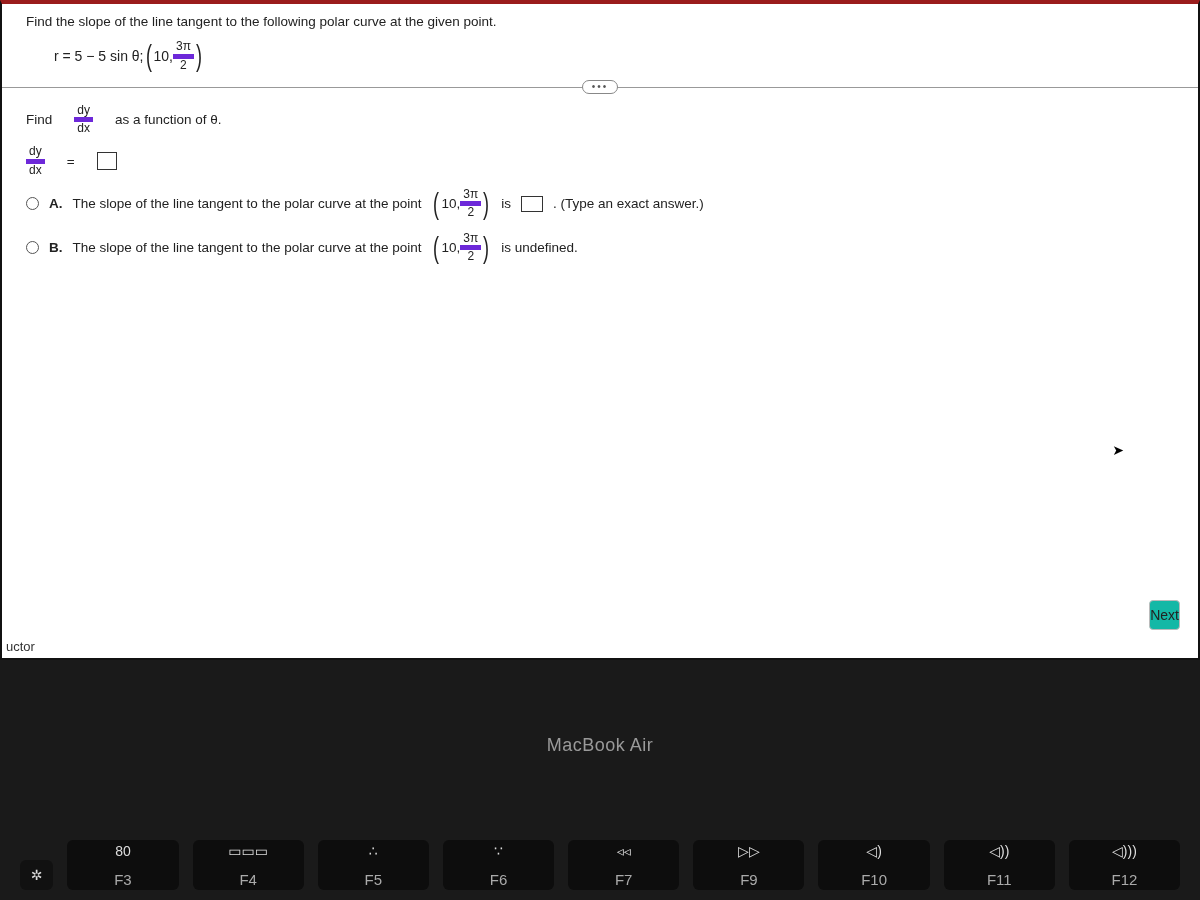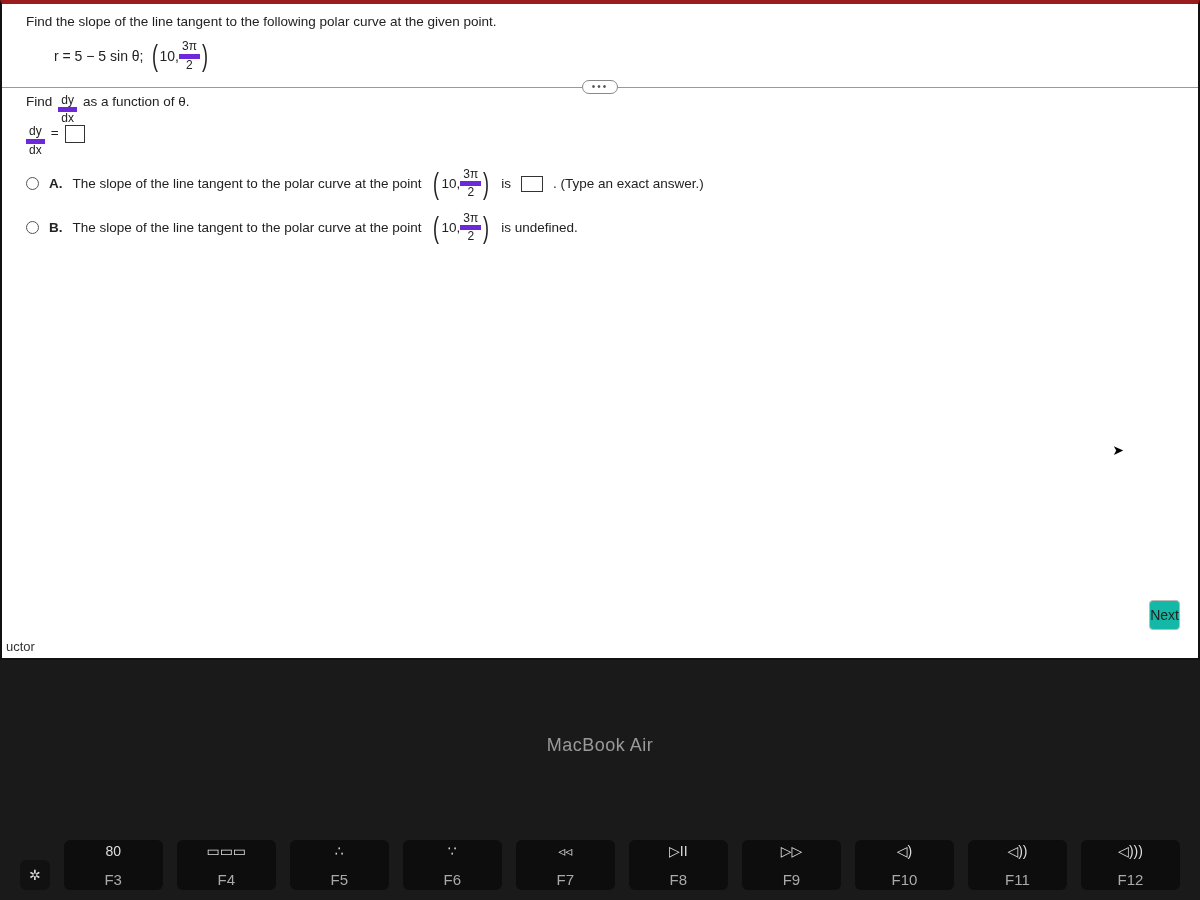--- a/index.html
+++ b/index.html
@@ -24,34 +24,34 @@
   .content {
     background: #fff;
     margin: 0;
     padding: 10px 24px 0 24px;
     flex: 1;
     font-size: 13.5px;
     color: #222;
     position: relative;
   }
   .prompt { margin-bottom: 10px; }
-  .eq-row { display: flex; align-items: center; gap: 6px; margin: 6px 0 14px 28px; font-size: 14px; }
+  .eq-row { display: flex; align-items: center; margin: 6px 0 14px 28px; font-size: 14px; }
   .paren { display:inline-flex; align-items:center; }
   .paren::before { content:"("; font-size: 30px; transform: scaleX(0.6); }
   .paren::after  { content:")"; font-size: 30px; transform: scaleX(0.6); }
   .frac { display:inline-flex; flex-direction:column; align-items:center; font-size:12px; line-height:1.1; }
   .frac .num { border-bottom:5px solid #6d28d9; padding:0 3px; }
   .frac .den { padding:0 3px; }
   hr.sep { border:none; border-top:1px solid #999; margin: 6px -24px 0 -24px; }
   .ellipsis-chip {
     display:block; width:36px; height:14px; border:1px solid #888; border-radius:8px;
     margin: -8px auto 0 auto; background:#fff; font-size:10px; text-align:center; line-height:12px; color:#555; letter-spacing:2px;
   }
   .section { margin-top: 14px; }
-  .dydx-line { display:flex; align-items:flex-start; gap:6px; margin: 0 0; }
+  .dydx-line { display:flex; align-items:center; gap:22px; margin: 10px 0; }
   .instr { margin: 10px 0 14px 0; }
   .choice { display:flex; align-items:center; gap:10px; margin: 10px 0; }
   .radio { width:13px; height:13px; border:1px solid #555; border-radius:50%; background:#fff; flex:0 0 auto; }
   .answer-box { display:inline-block; width:22px; height:16px; border:1px solid #333; background:#fff; vertical-align:middle; }
   .big-answer-box { display:inline-block; width:20px; height:18px; border:1px solid #333; background:#fff; vertical-align:middle; }
   .next-btn {
     position:absolute; right:18px; bottom:28px;
     background:#14b8a6; border:1px solid #bbb; border-radius:4px;
     padding:6px 0; font-size:14px; color:#222; cursor:pointer;
   }
@@ -176,24 +176,20 @@
     </div>
   <div class="key">
       <span class="icon">∵</span>
       <span class="lbl">F6</span>
     </div>
   <div class="key">
       <span class="icon">◃◃</span>
       <span class="lbl">F7</span>
     </div>
   <div class="key">
-      <span class="icon">▷II</span>
-      <span class="lbl">F8</span>
-    </div>
-  <div class="key">
       <span class="icon">▷▷</span>
       <span class="lbl">F9</span>
     </div>
   <div class="key">
       <span class="icon">◁)</span>
       <span class="lbl">F10</span>
     </div>
   <div class="key">
       <span class="icon">◁))</span>
       <span class="lbl">F11</span>

